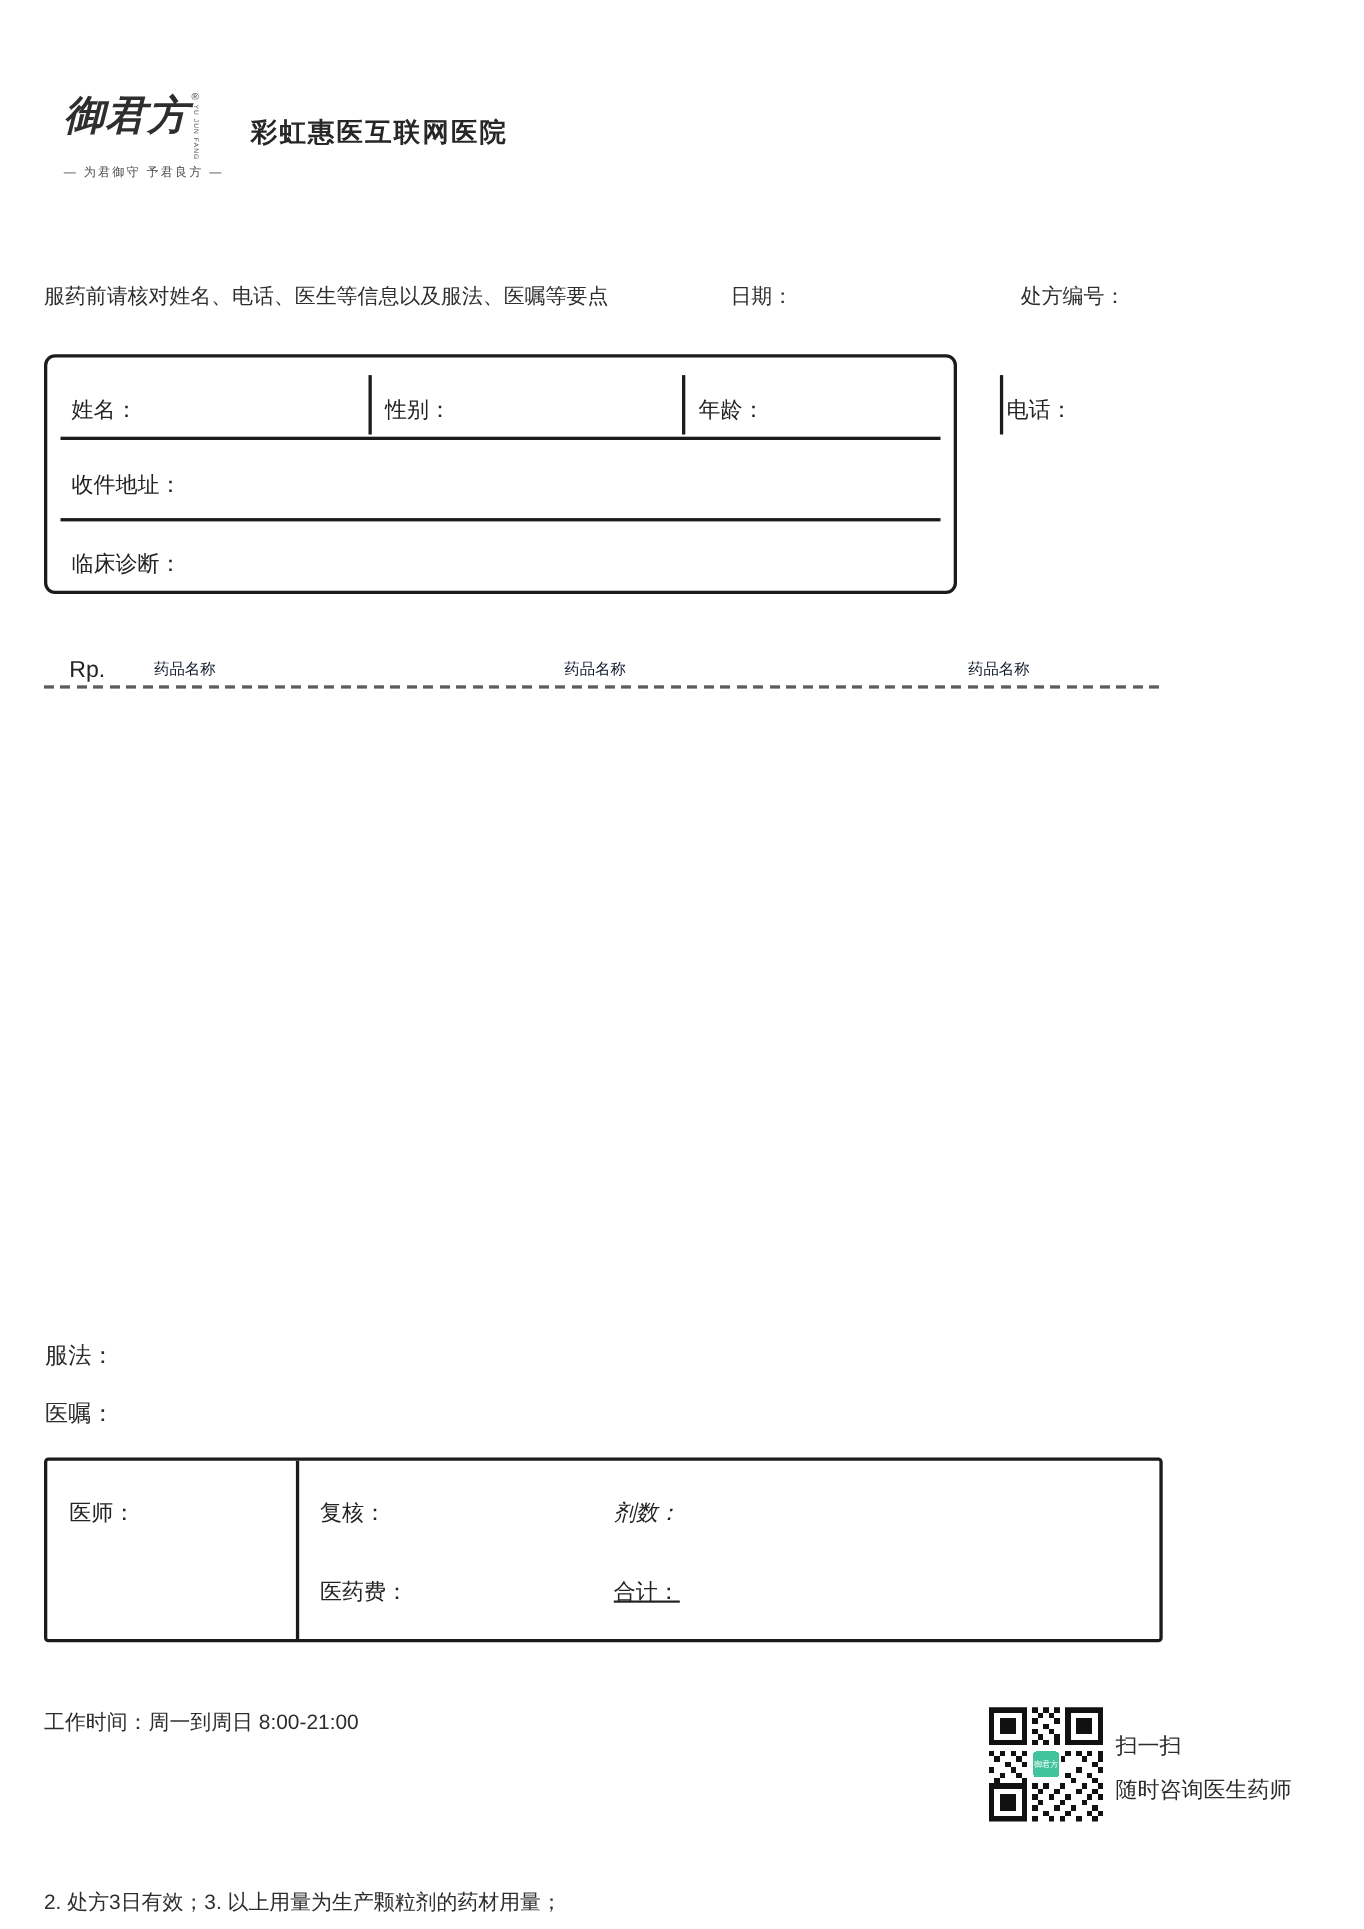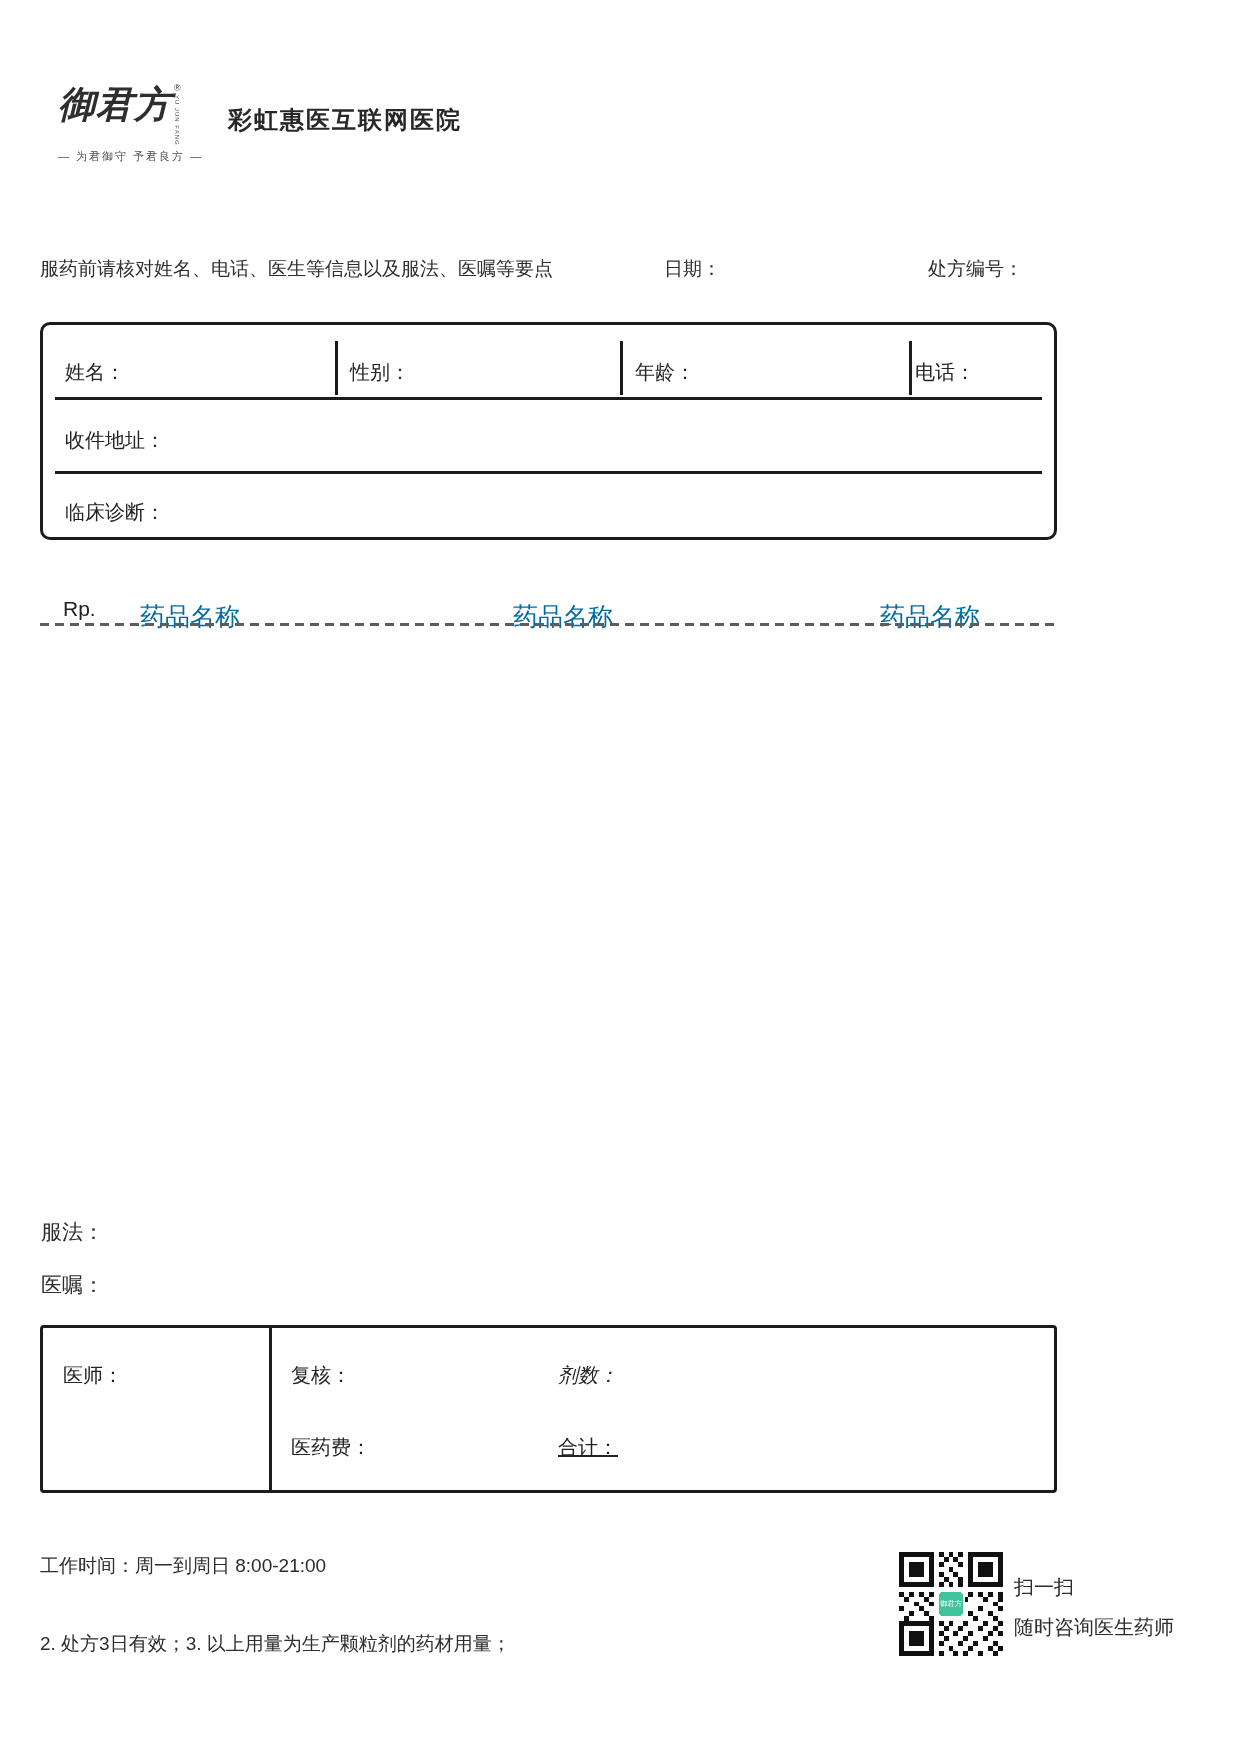--- a/index.html
+++ b/index.html
@@ -20,28 +20,28 @@
   .logo-tagline{margin-top:3px;font-size:11px;letter-spacing:2px;color:#4a4a4a;white-space:nowrap;}
   .hospital-title{left:228px;top:104px;font-size:24px;font-weight:bold;letter-spacing:2px;color:#272727;}
 
   
   .notice{font-size:19px;color:#2e2e2e;white-space:nowrap;}
   .notice-reminder{left:40px;top:256px;}
   .notice-date{left:664px;top:256px;}
   .notice-rx{left:928px;top:256px;}
 
   
-  .patient-box{left:40px;top:322px;width:1017px;height:218px;border:3px solid #1b1b1b;border-radius:10px;box-sizing:border-box;}
+  .patient-box{left:40px;top:322px;width:830px;height:218px;border:3px solid #1b1b1b;border-radius:10px;box-sizing:border-box;}
   .pl{position:absolute;font-size:20px;color:#232323;white-space:nowrap;}
   .vdiv{position:absolute;width:2.5px;background:#1b1b1b;top:16px;height:54px;}
   .hline{position:absolute;left:12px;right:12px;height:3px;background:#1b1b1b;}
 
   
   .rp-label{left:63px;top:597px;font-size:21px;color:#222;}
-  .drug-col{font-size:25px;color:#0369a1;top:600px;}
+  .drug-col{font-size:14px;color:#0f172a;top:600px;}
   .dashed-line{left:40px;top:623px;width:1017px;height:2.5px;
     background:repeating-linear-gradient(to right,#5d5d5d 0 9px,transparent 9px 15px);}
 
   
   .usage-label{left:41px;font-size:21px;color:#2c2c2c;}
 
   
   .doctor-box{left:40px;top:1325px;width:1017px;height:168px;border:3px solid #1b1b1b;border-radius:4px;box-sizing:border-box;}
   .doc-vdiv{position:absolute;left:226px;top:0;bottom:0;width:2.5px;background:#1b1b1b;}
 
@@ -97,21 +97,21 @@
   <div class="abs doctor-box">
     <span class="doc-vdiv"></span>
     <span class="pl" style="left:20px;top:34px;">医师：</span>
     <span class="pl" style="left:248px;top:34px;">复核：</span>
     <span class="pl" style="left:515px;top:34px;font-style:italic;">剂数：</span>
     <span class="pl" style="left:248px;top:106px;">医药费：</span>
     <span class="pl" style="left:515px;top:106px;text-decoration:underline;">合计：</span>
   </div>
 
   <div class="abs foot" style="left:40px;top:1553px;">工作时间：周一到周日 8:00-21:00</div>
-  <div class="abs foot" style="left:40px;top:1631px;">2. 处方3日有效；3. 以上用量为生产颗粒剂的药材用量；</div>
+  <div class="abs foot" style="left:40px;top:1716px;">2. 处方3日有效；3. 以上用量为生产颗粒剂的药材用量；</div>
 
   <div class="abs qr-box">
     <svg width="104" height="104" viewBox="0 0 21 21" shape-rendering="crispEdges">
 
       <rect x="0" y="0" width="7" height="7" fill="#111"></rect>
         <rect x="1" y="1" width="5" height="5" fill="#fff"></rect>
         <rect x="2" y="2" width="3" height="3" fill="#111"></rect>
       <rect x="14" y="0" width="7" height="7" fill="#111"></rect>
         <rect x="15" y="1" width="5" height="5" fill="#fff"></rect>
         <rect x="16" y="2" width="3" height="3" fill="#111"></rect>

